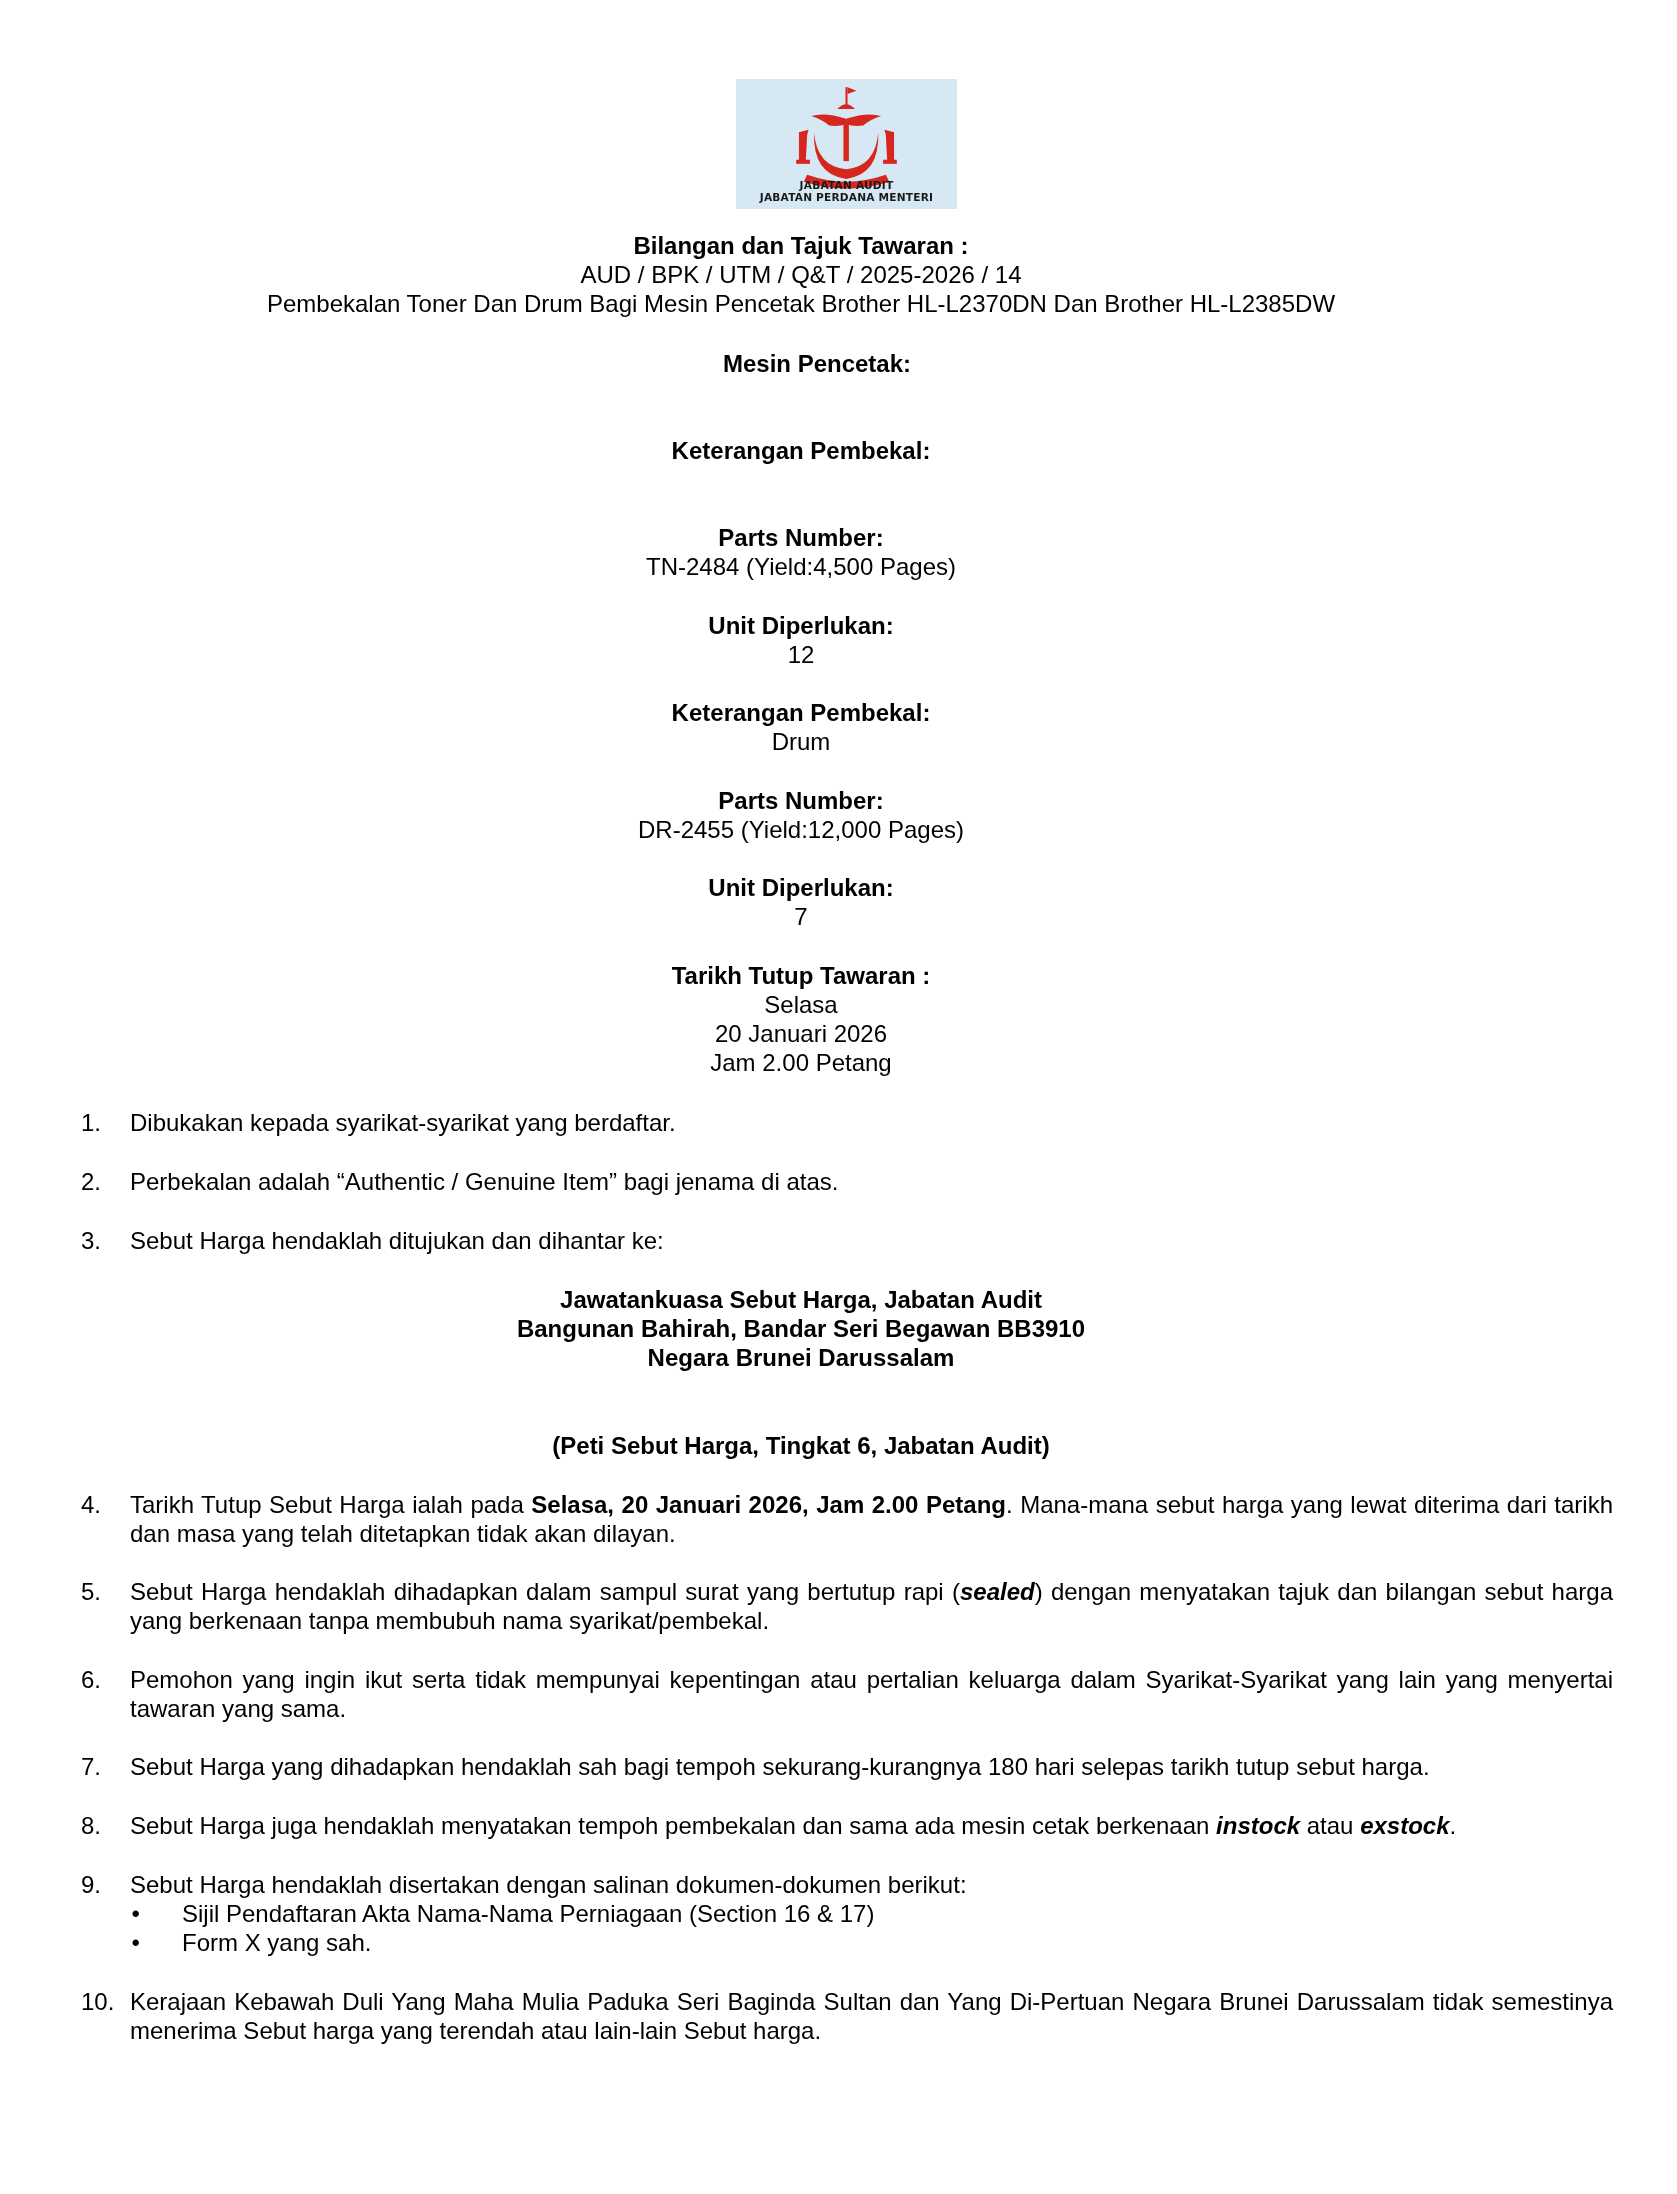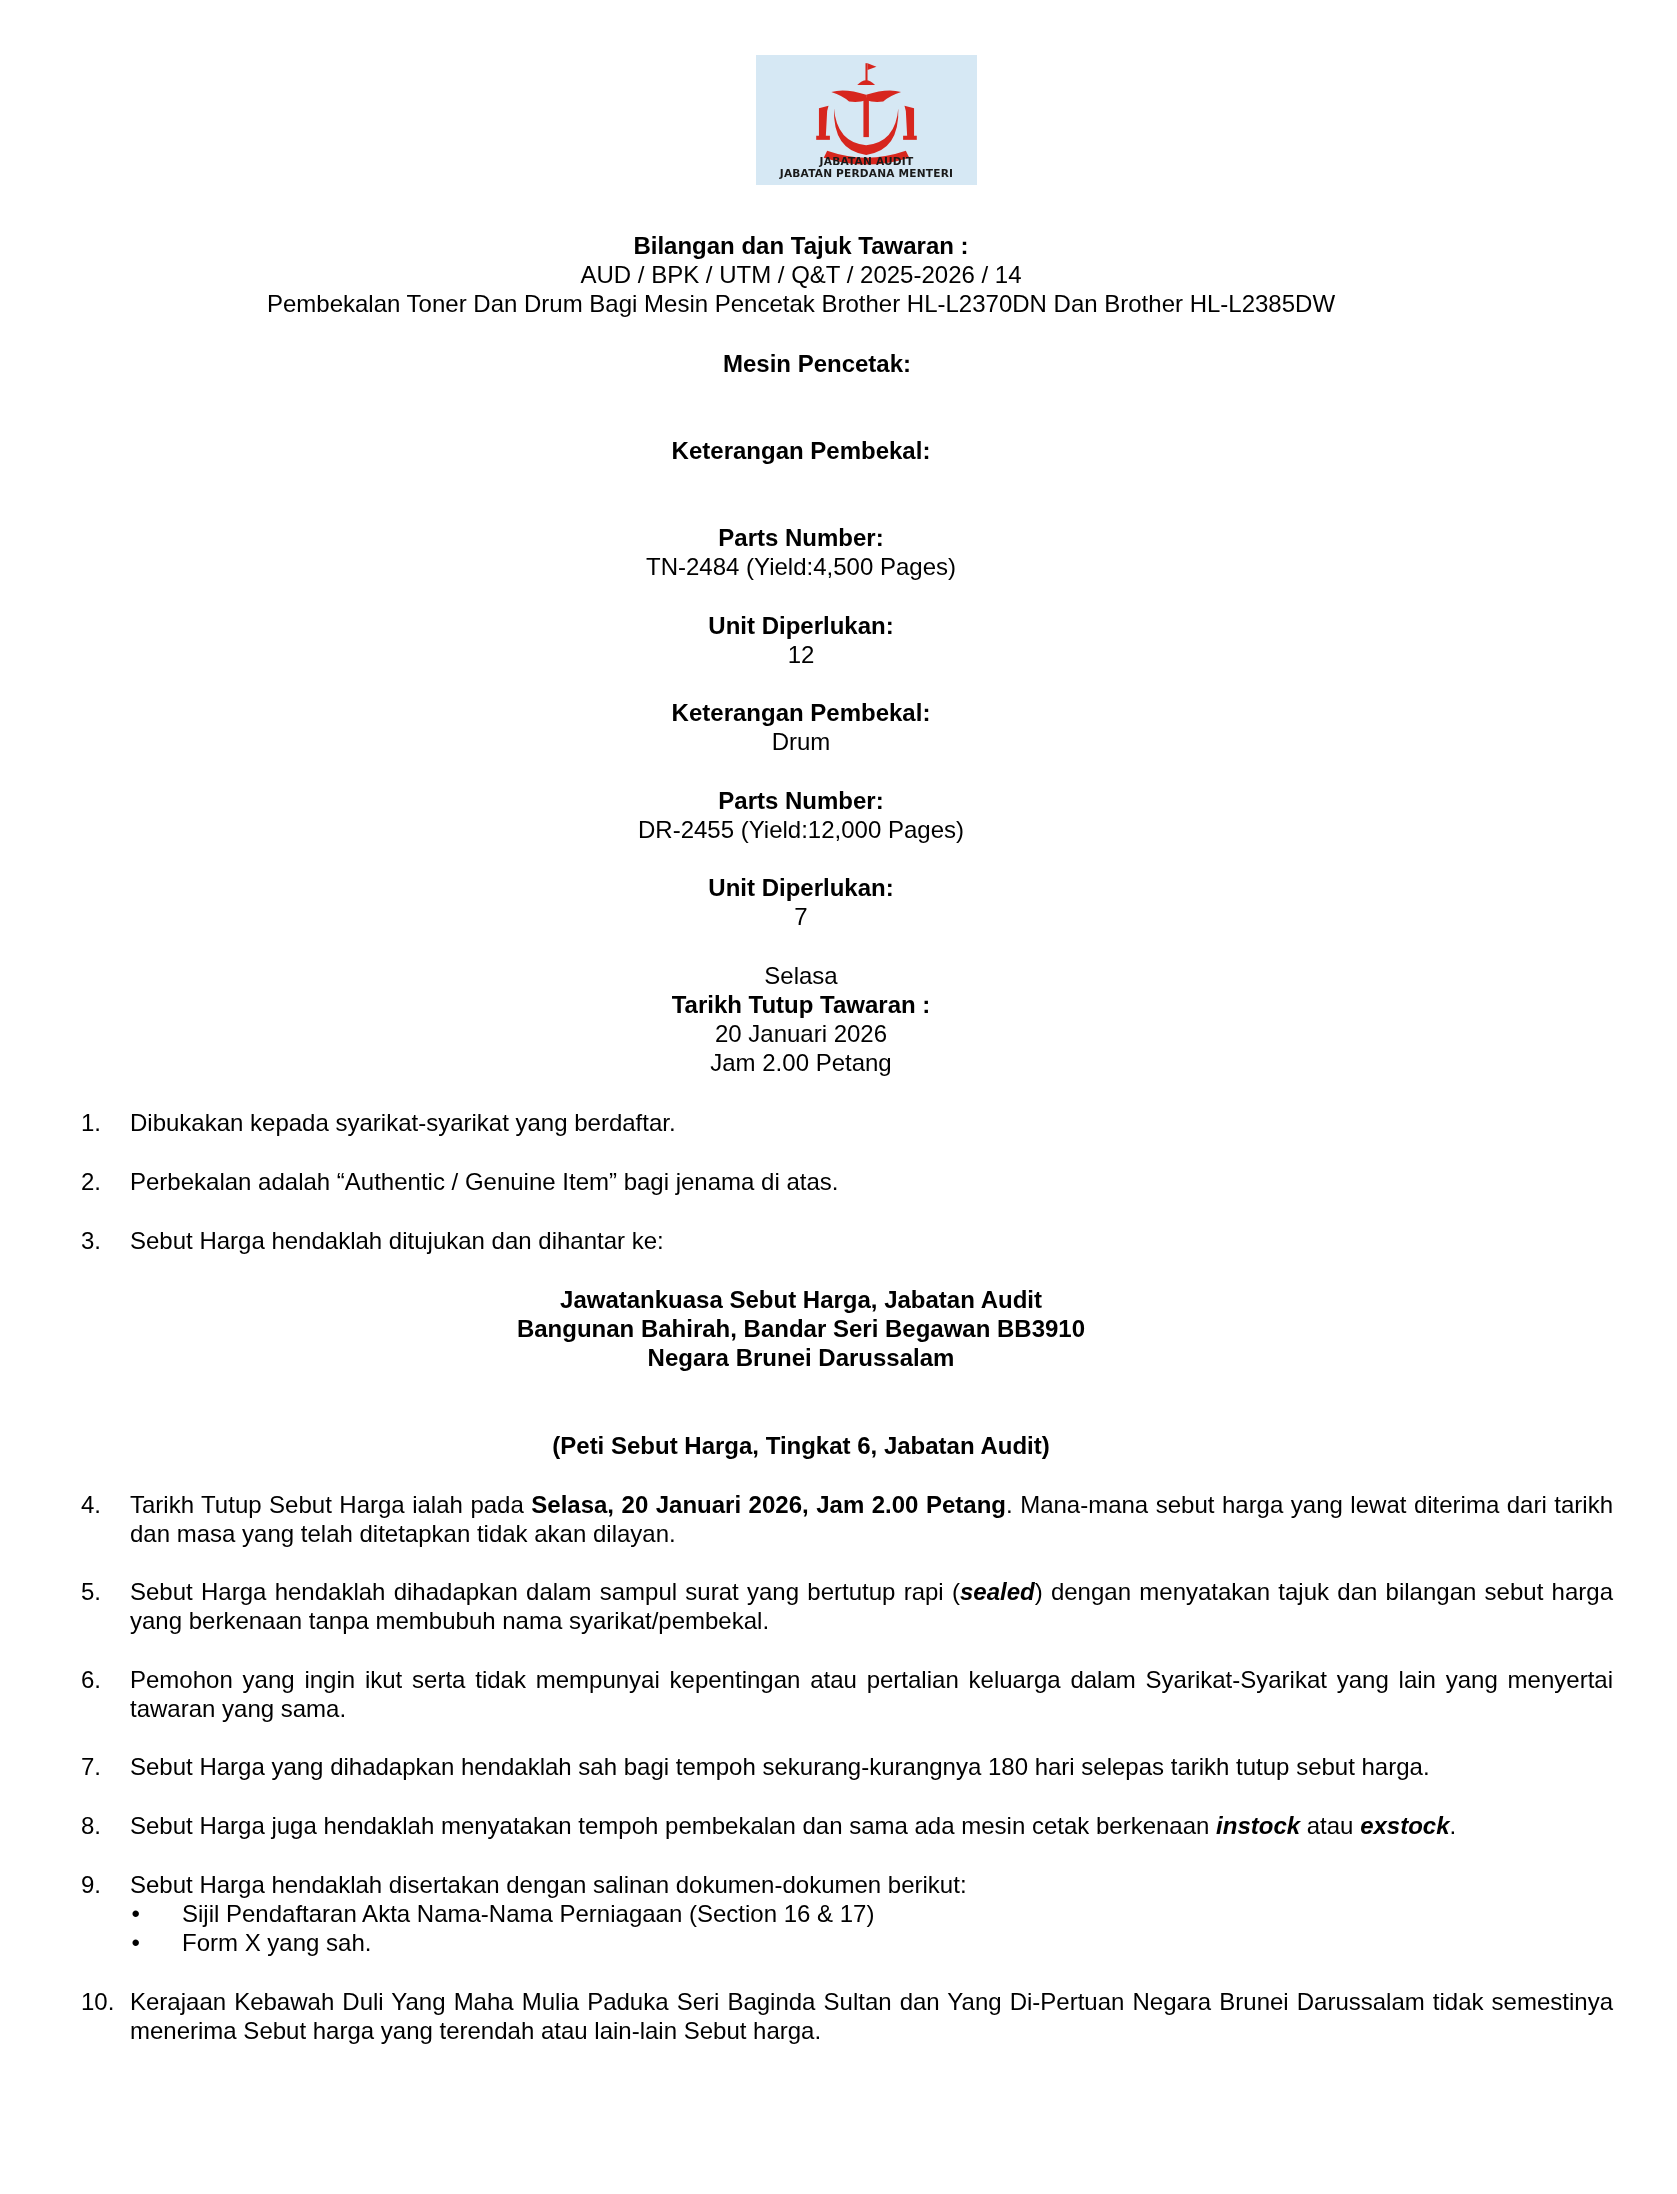--- a/index.html
+++ b/index.html
@@ -2,23 +2,22 @@
 <html style="font-size:11px"><head>
 <meta charset="utf-8">
 <style>
   html, body { margin:0; padding:0; background:#ffffff; }
   body {
     width:1678px; height:2194px; position:relative; overflow:hidden;
     font-family:"Liberation Sans", sans-serif; color:#000;
     font-size:24px; line-height:29px;
   }
   .logo {
-    position:absolute; left:736px; top:55px; width:221px; height:130px;
+    position:absolute; left:736px; top:79px; width:221px; height:130px;
     background:#d6e8f4;
-    margin-left:20px;
   }
   .logo svg { position:absolute; left:0; top:0; }
   .logo-line {
     position:absolute; left:0; width:221px; text-align:center;
     font-family:"DejaVu Sans", sans-serif; font-weight:bold; font-size:10.6px;
     line-height:11.6px; color:#1a1a1a; letter-spacing:0.2px;
   }
   .center-block { position:absolute; left:0; width:1602px; text-align:center; }
   .b { font-weight:bold; }
   .line { display:block; white-space:nowrap; }
@@ -91,22 +90,22 @@
 <div class="center-block" style="top:786px;">
   <span class="line b">Parts Number:</span>
   <span class="line">DR-2455 (Yield:12,000 Pages)</span>
 </div>
 <div class="center-block" style="top:873px;">
   <span class="line b">Unit Diperlukan:</span>
   <span class="line">7</span>
 </div>
 
 <div class="center-block" style="top:961px;">
+  <span class="line b">Tarikh Tutup Tawaran :</span>
   <span class="line">Selasa</span>
-  <span class="line b">Tarikh Tutup Tawaran :</span>
   <span class="line">20 Januari 2026</span>
   <span class="line">Jam 2.00 Petang</span>
 </div>
 
 <div class="item" style="top:1108px;">
   <span class="num">1.</span>
   <div class="txt nojust">Dibukakan kepada syarikat-syarikat yang berdaftar.</div>
 </div>
 <div class="item" style="top:1167px;">
   <span class="num">2.</span>

